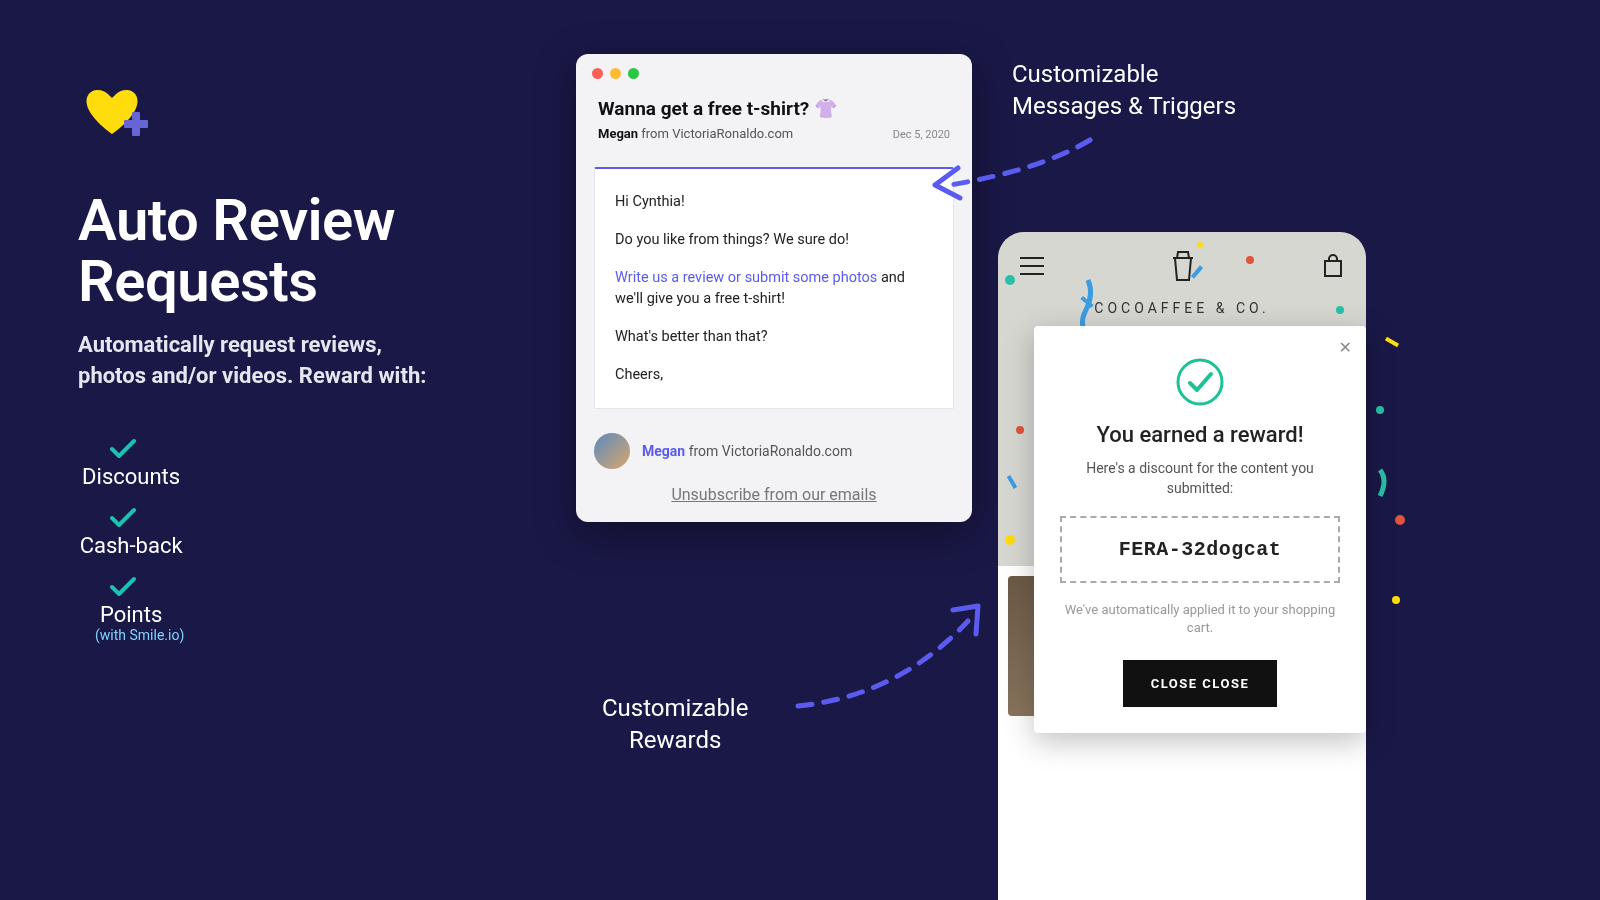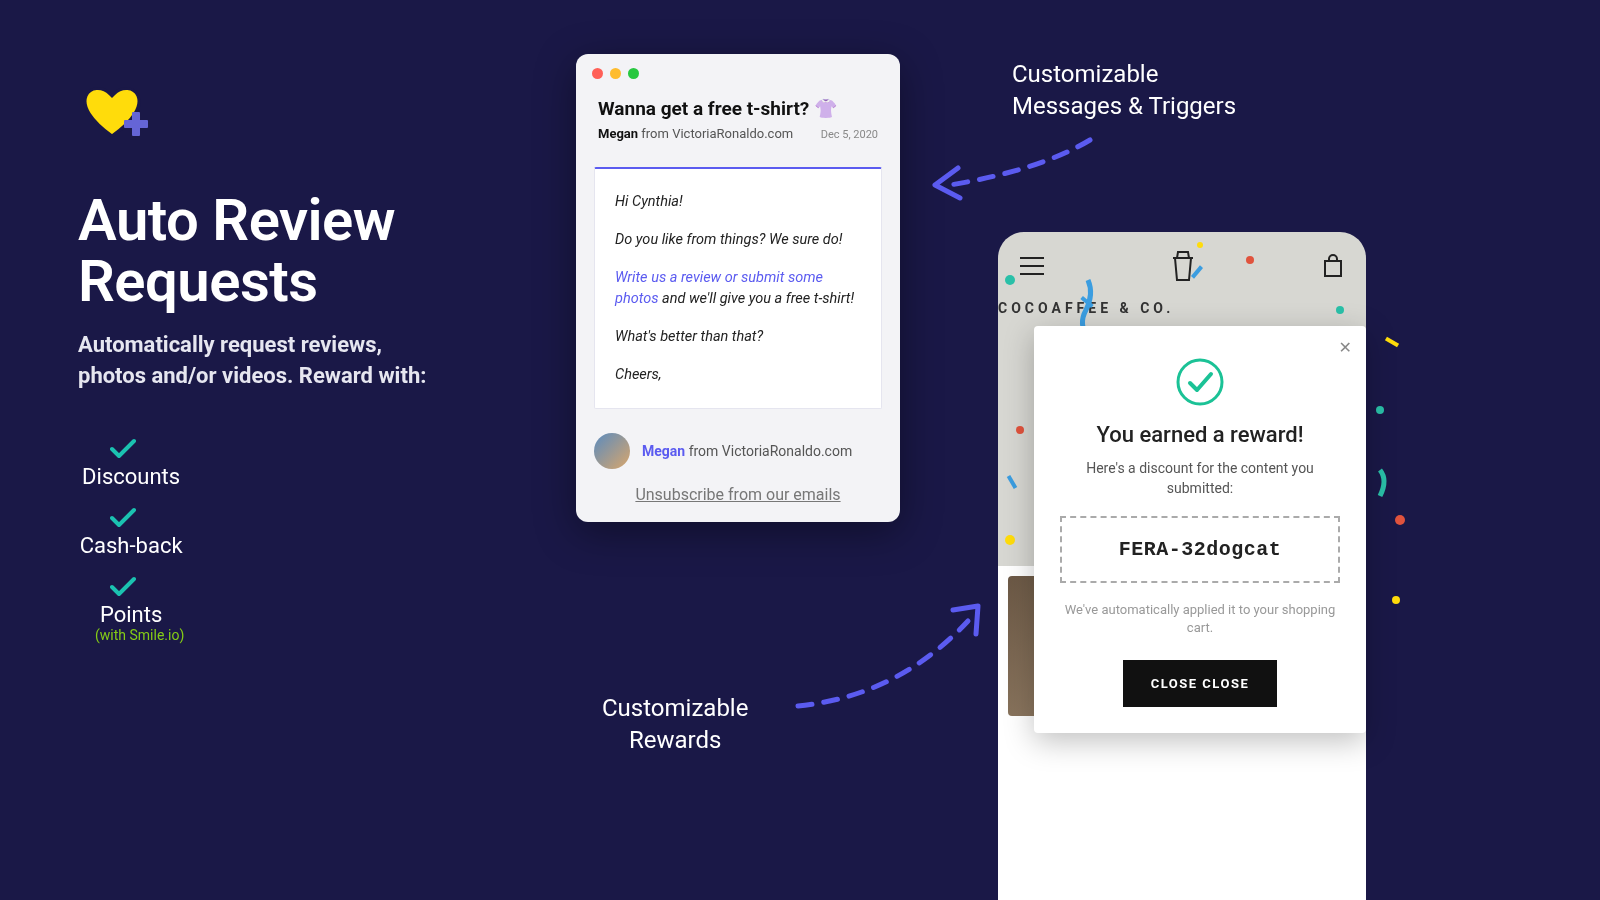--- a/index.html
+++ b/index.html
@@ -20,40 +20,40 @@
     font-size:58px; font-weight:600; line-height:1.05; letter-spacing:-0.5px;
   }
   .subtitle {
     position:absolute; left:78px; top:330px;
     font-size:22px; font-weight:700; line-height:1.4; color:#e6e6f0; max-width:350px;
   }
   .feature-list { position:absolute; left:78px; top:438px; }
   .feature-item { display:flex; align-items:center; margin-bottom:18px;flex-direction:column; }
   .check { color:#1bc2b1; margin-right:16px; }
   .feature-label { font-size:22px; }
-  .feature-note { font-size:14px; color:#84cc16; margin-left:17px; }
+  .feature-note { font-size:14px; color:#7dd3fc; margin-left:17px; }
 
   
   .email-window {
-    position:absolute; left:576px; top:54px; width:324px;
+    position:absolute; left:576px; top:54px; width:396px;
     background:#f3f3f6; border-radius:12px;
     box-shadow: 0 10px 40px rgba(0,0,0,0.4);
   }
   .traffic { display:flex; gap:7px; padding:14px 16px 10px; }
   .dot { width:11px; height:11px; border-radius:50%; }
   .dot.red { background:#ff5f57; }
   .dot.yellow { background:#febc2e; }
   .dot.green { background:#28c840; }
   .email-header { padding:8px 22px 12px; }
   .email-subject { font-size:19px; font-weight:700; color:#111; }
   .email-meta { display:flex; justify-content:space-between; align-items:baseline; margin-top:6px; }
   .email-from { font-size:13px; color:#555; }
   .email-from b { color:#111; font-weight:700; }
   .email-date { font-size:11px; color:#888; }
-  .email-body-wrap { padding:14px 18px 18px;font-style:italic; }
+  .email-body-wrap { padding:14px 18px 18px; }
   .email-body {
     background:#fff; border:1px solid #e5e5ef; border-top:2px solid #5b5bf0;
     border-radius:2px; padding:22px 20px; color:#222; font-size:14.5px; line-height:1.5;
   }
   .email-body p { margin-bottom:16px; }
   .email-body a { color:#5b5bf0; text-decoration:none; }
   .email-sig { display:flex; align-items:center; gap:12px; padding:6px 18px 8px; }
   .avatar { width:36px; height:36px; border-radius:50%; background:linear-gradient(135deg,#5a8bbf,#d9a66b); }
   .sig-text { font-size:14px; color:#555; }
   .sig-text b { color:#5b5bf0; font-weight:700; }
@@ -67,21 +67,21 @@
   .arrow-bottom { position:absolute; left:788px; top:596px; }
 
   
   .phone {
     position:absolute; left:998px; top:232px; width:368px; height:700px;
     background:#d7d7d2; border-radius:26px 26px 0 0; overflow:hidden;
   }
   .phone-top { display:flex; justify-content:space-between; align-items:center; padding:18px 22px 8px; }
   .hamburger, .bag { color:#222; }
   .cup-icon { text-align:center; }
-  .brand { text-align:left; font-size:14px; letter-spacing:4px; color:#333; margin-top:6px; font-weight:700; }
+  .brand { text-align:center; font-size:14px; letter-spacing:4px; color:#333; margin-top:6px; font-weight:400; }
   .phone-content { background:#fff; margin-top:250px; height:400px; }
   .products { display:flex; gap:10px; padding:10px; }
   .prod { flex:1; height:140px; background:linear-gradient(135deg,#6b5845,#a89176); border-radius:4px; }
 
   .confetti { position:absolute; inset:0; pointer-events:none; }
 
   .modal {
     position:absolute; left:1034px; top:326px; width:332px;
     background:#fff; border-radius:4px; padding:24px 26px 26px;
     box-shadow:0 8px 30px rgba(0,0,0,0.25);

